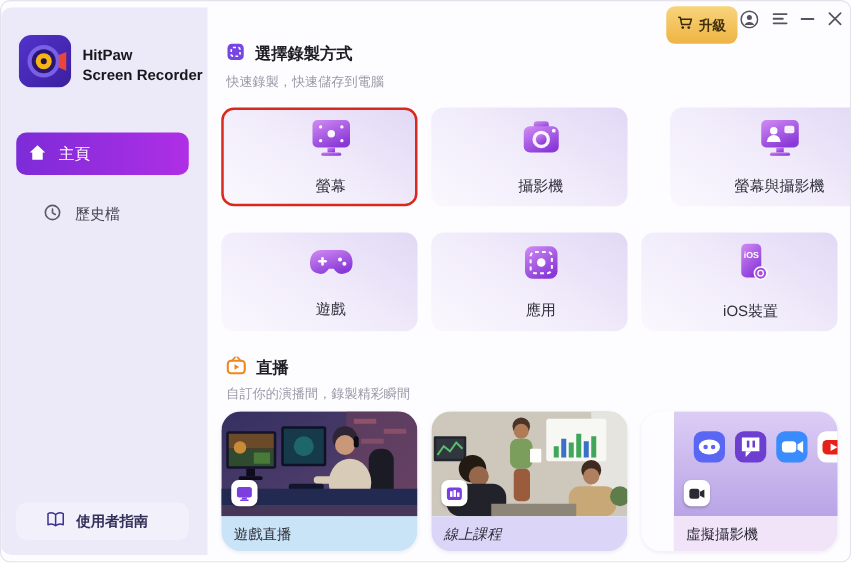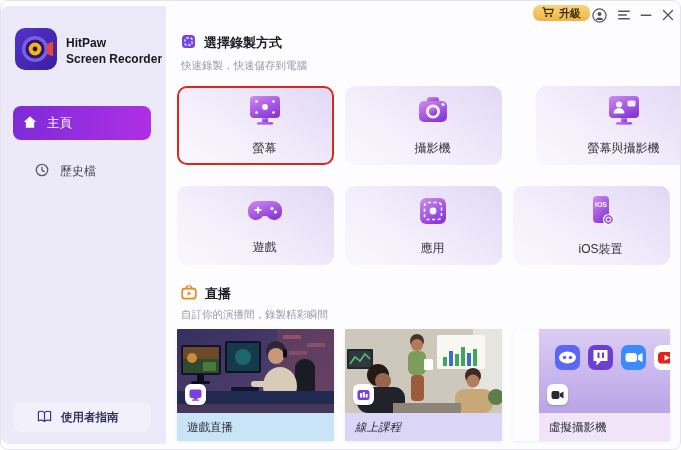--- a/index.html
+++ b/index.html
@@ -26,41 +26,41 @@
     display:flex; align-items:center; gap:11px; padding-left:22px;
     color:#46454F; font-size:12px; cursor:pointer; border-radius:8px;
   }
   .guide-btn {
     position:absolute; left:12px; bottom:12px; width:138px; height:30px;
     background:#F2F0FB; border-radius:8px; display:flex; align-items:center;
     gap:9px; padding-left:24px; color:#33305A; font-size:11.5px; cursor:pointer;font-weight:bold;
   }
   
   .upgrade-btn {
-    position:absolute; left:532px; top:4px; height:16px; padding:0 9px;
+    position:absolute; left:532px; top:4px; height:30px; padding:0 9px;
     background:linear-gradient(180deg,#F8D47B 0%,#EEB344 100%);
     border-radius:7px; display:flex; align-items:center; gap:5px;
     font-size:11px; color:#42300A; font-weight:bold; cursor:pointer;
   }
   .win-ic { position:absolute; top:6px; width:16px; height:16px; display:flex; align-items:center; justify-content:center; cursor:pointer; color:#55545E; }
   
   .sec-head { position:absolute; display:flex; align-items:center; gap:8px; font-size:13px; font-weight:bold; color:#1E1D26; }
   .sec-sub  { position:absolute; font-size:10.5px; color:#9C9AA8; }
   
   .card {
     position:absolute; width:157px; height:79px; border-radius:10px;
     background:linear-gradient(215deg,#E2D8F5 0%,#F2EDFB 55%,#FAF8FE 100%);
     display:flex; flex-direction:column; align-items:center; justify-content:center;
     gap:9px; cursor:pointer;padding-left:18px;
   }
   .card.selected { border:2px solid #D8291D; }
   .card-label { font-size:12px; color:#32313B; }
   
   .live-card {
-    position:absolute; width:157px; height:112px; border-radius:1px;
+    position:absolute; width:157px; height:112px; border-radius:16px;
     overflow:hidden; cursor:pointer; box-shadow:0 1px 3px rgba(60,40,120,.08);
   }
   .live-img { position:relative; height:84px; }
   .live-img svg { display:block; }
   .live-label { height:28px; display:flex; align-items:center; padding-left:10px; font-size:11.5px; color:#2C2B36; }
   .lbl-blue { background:#C9E4F7; }
   .lbl-lav  { background:#DBD6F7;font-style:italic; }
   .lbl-pink { background:#F1E4F8; }
   .badge {
     position:absolute; left:8px; top:55px; width:21px; height:21px;

